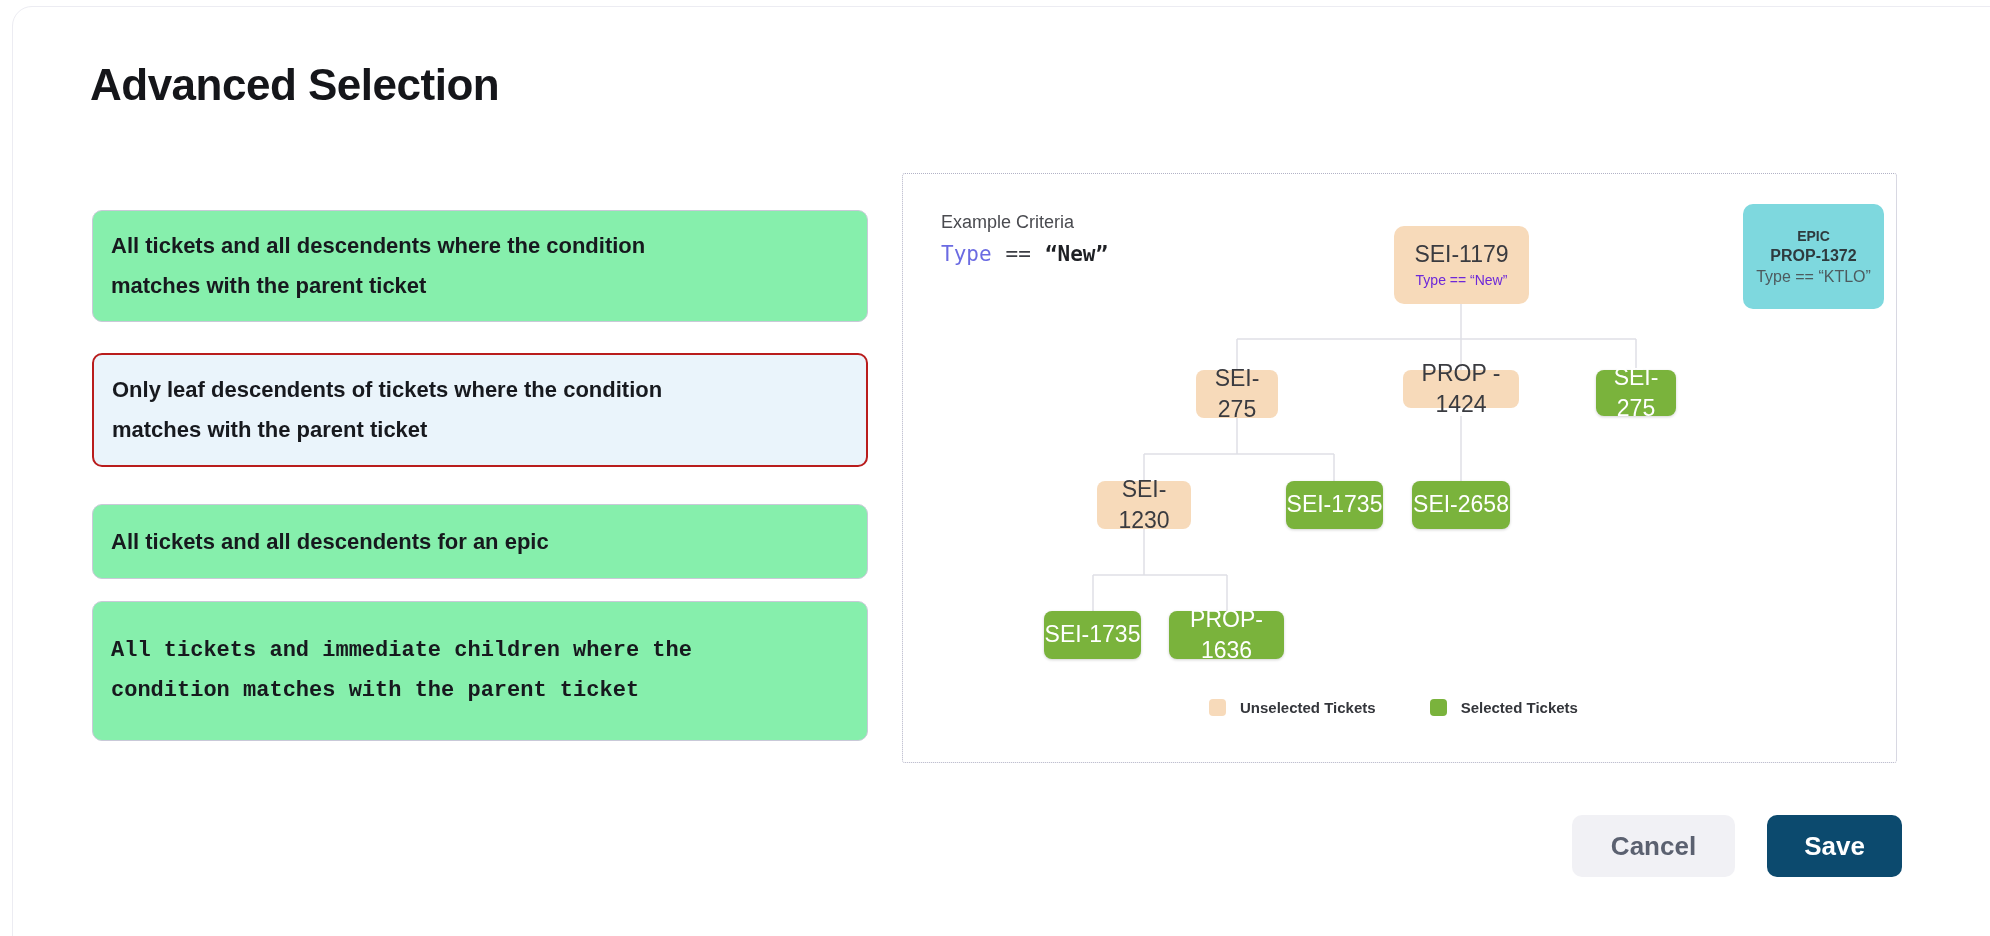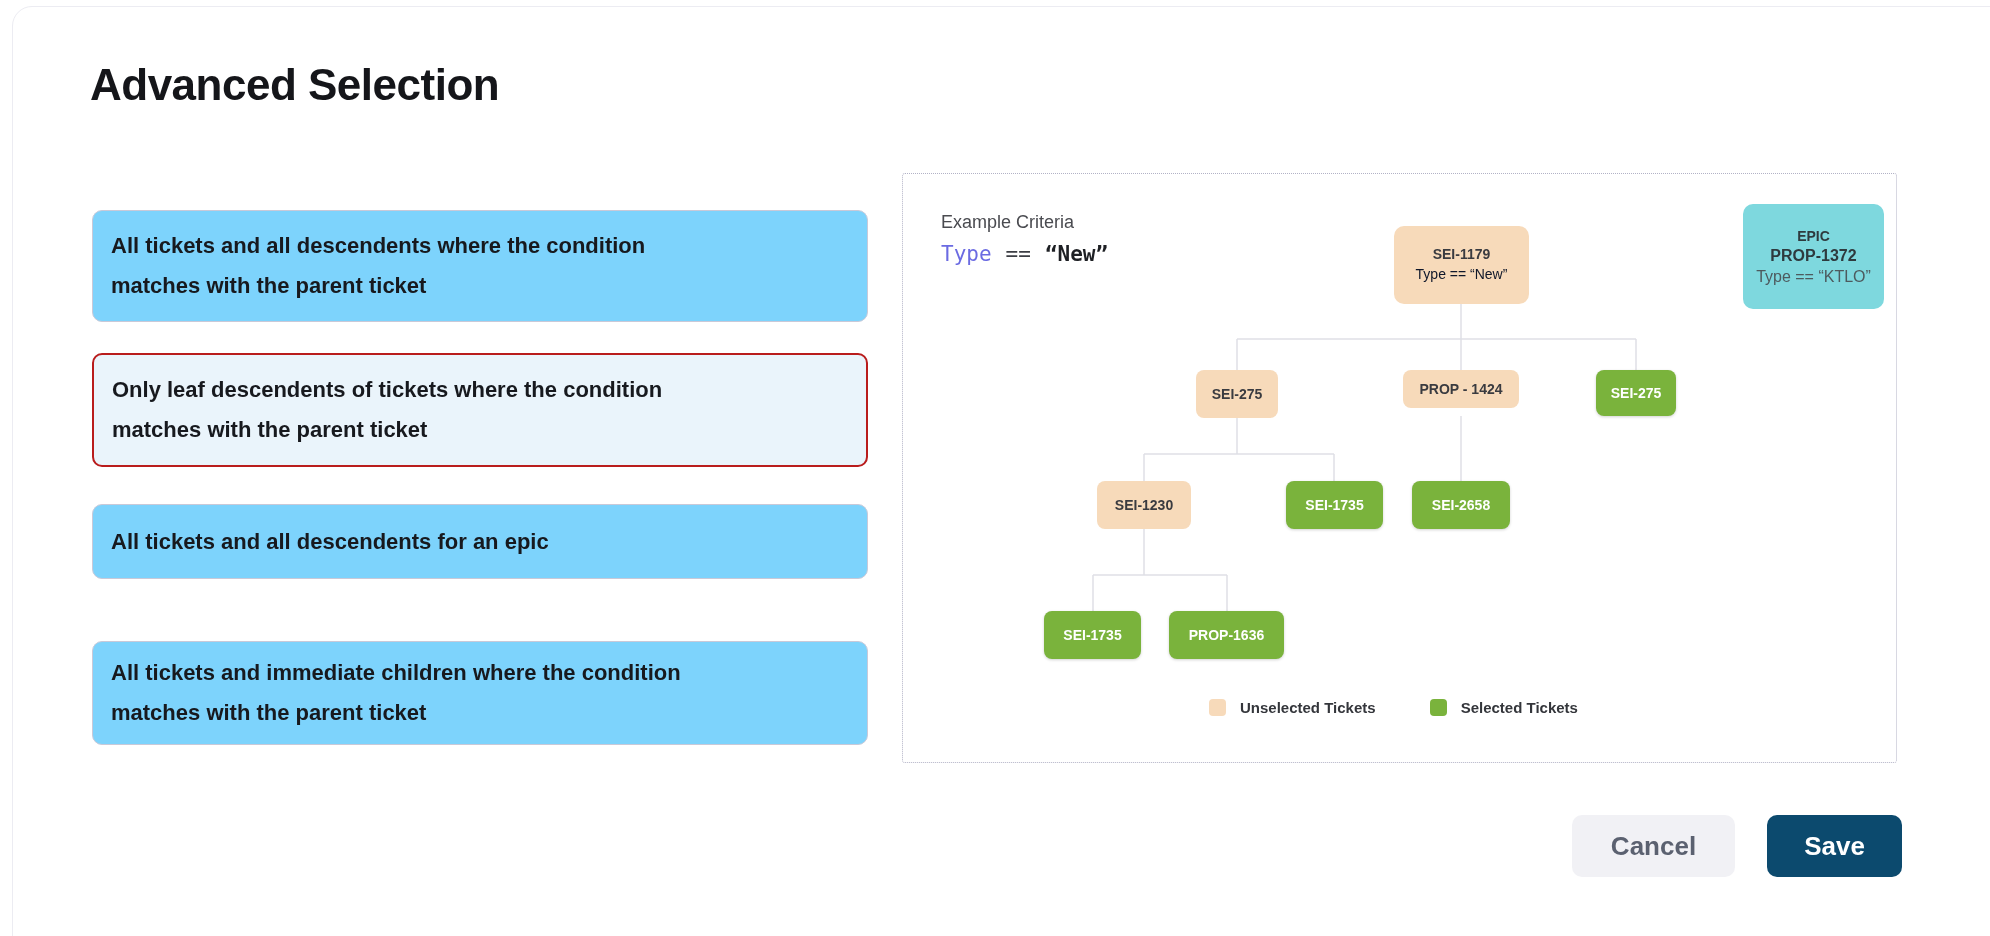--- a/index.html
+++ b/index.html
@@ -9,47 +9,47 @@
 
   
   .modal-outline { position: absolute; left: 12px; top: 6px; width: 2100px; height: 1100px;
                    border: 1px solid #ececf2; border-radius: 20px; pointer-events: none; }
 
   .page-title { position: absolute; left: 90px; top: 60px; font-size: 44px; font-weight: 700;
                 color: #15161a; letter-spacing: -0.5px; }
 
   
   .option-card { position: absolute; left: 92px; width: 776px; display: flex; align-items: center;
-                 background: #7dd3fc; border: 1.5px solid #c9c9d8; border-radius: 10px;
+                 background: #86efac; border: 1.5px solid #c9c9d8; border-radius: 10px;
                  padding: 0 18px; cursor: pointer; }
   .option-card .option-label { font-size: 22px; font-weight: 600; color: #17191e;
                                line-height: 40px; max-width: 600px; }
   .option-card.selected { background: #eaf4fb; border: 2px solid #b91c1c; }
   #opt-0 { top: 210px; height: 112px; }
   #opt-1 { top: 353px; height: 114px; }
   #opt-2 { top: 504px; height: 75px; }
-  #opt-3 { top: 641px; height: 104px; }
+  #opt-3 { top: 601px; height: 140px; font-family: Liberation Mono, monospace; }
 
   
   .example-panel { position: absolute; left: 902px; top: 173px; width: 995px; height: 590px;
                    border: 1.5px dotted #b2b2c6; border-radius: 3px; background: #fff; }
   .example-heading { position: absolute; left: 38px; top: 38px; font-size: 18px;
                      color: #4a4b50; font-weight: 400; }
   .criteria-line { position: absolute; left: 38px; top: 68px; font-family: "DejaVu Sans Mono", monospace;
                    font-size: 21px; display: flex; gap: 14px; align-items: baseline; }
   .crit-field { color: #6b6be2; }
   .crit-op { color: #3c3e44; }
   .crit-val { color: #1e2024; font-weight: 700; }
 
   .tree-lines { position: absolute; left: 0; top: 0; width: 995px; height: 590px; }
 
   .t-node { position: absolute; display: flex; flex-direction: column; align-items: center;
             justify-content: center; border-radius: 8px; text-align: center; }
-  .t-node .t-id { font-size: 14px; font-weight: 700; line-height: 1.35; }
-  .t-node .t-cond { font-size: 14px; font-weight: 400; color: #0f172a; line-height: 1.5; }
+  .t-node .t-id { font-size: 23px; font-weight: 400; line-height: 1.35; }
+  .t-node .t-cond { font-size: 14px; font-weight: 400; color: #6d28d9; line-height: 1.5; }
   .t-node.unsel { background: #f7daba; color: #3a3b40; }
   .t-node.sel   { background: #7ab33c; color: #ffffff; box-shadow: 0 1px 3px rgba(0,0,0,.18); }
 
   #n-root  { left: 491px; top: 52px;  width: 135px; height: 78px; border-radius: 10px; }
   #n-s275a { left: 293px; top: 196px; width: 82px;  height: 48px; }
   #n-p1424 { left: 500px; top: 196px; width: 116px; height: 38px; }
   #n-s275b { left: 693px; top: 196px; width: 80px;  height: 46px; }
   #n-s1230 { left: 194px; top: 307px; width: 94px;  height: 48px; }
   #n-s1735a{ left: 383px; top: 307px; width: 97px;  height: 48px; }
   #n-s2658 { left: 509px; top: 307px; width: 98px;  height: 48px; }

